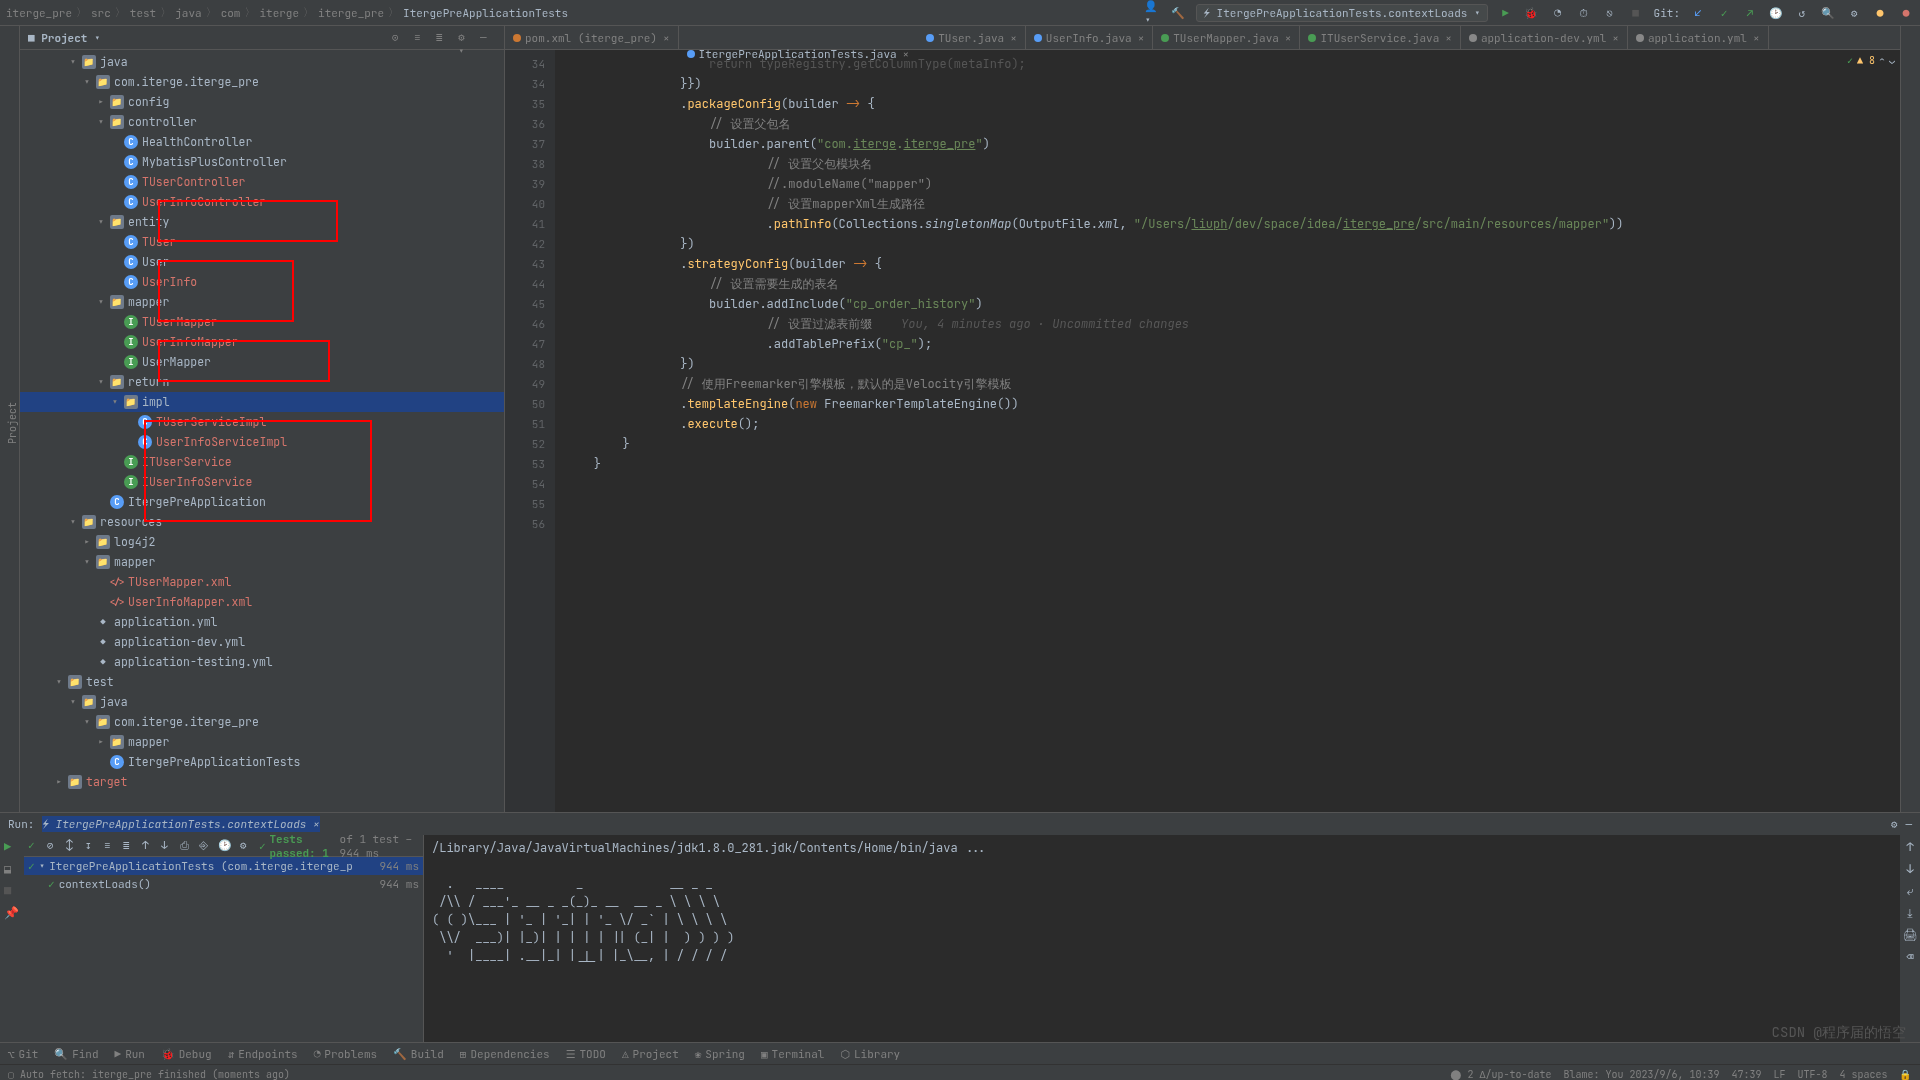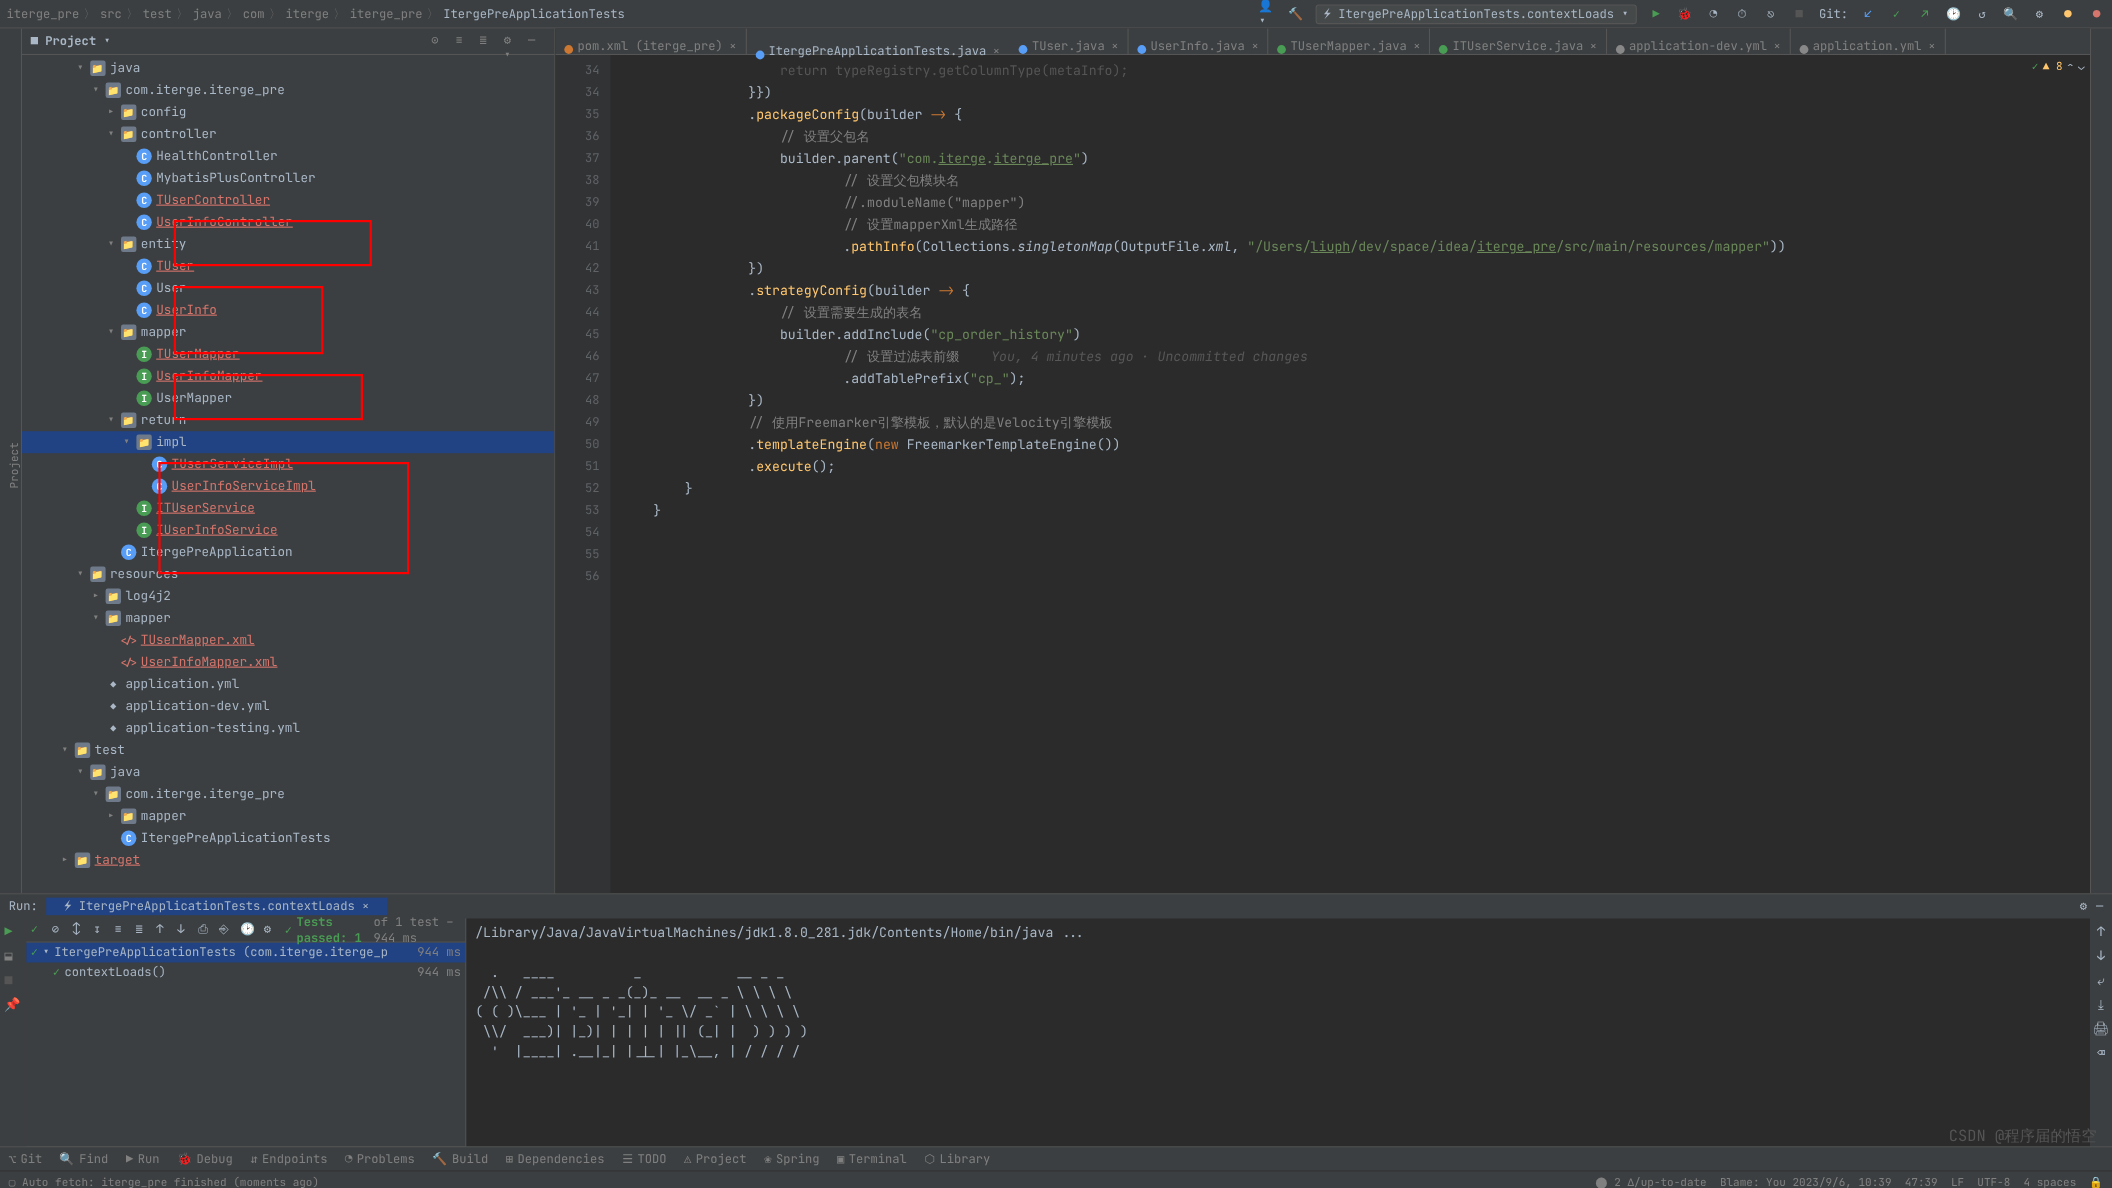--- a/index.html
+++ b/index.html
@@ -31,44 +31,44 @@
   .tree .row{display:flex;align-items:center;white-space:nowrap;padding-left:6px;height:20px;}
   .tree .row.sel{background:var(--hl);}
   .tree .arrow{width:10px;display:inline-block;text-align:center;color:var(--fg-dim);}
   .tree .ico{width:14px;height:14px;margin:0 4px;border-radius:2px;display:inline-flex;align-items:center;justify-content:center;font-size:9px;font-weight:bold;}
   .ico.folder{background:#6e7a8a;color:#2b2b2b;}
   .ico.cls{background:#589df6;color:#fff;border-radius:50%;}
   .ico.iface{background:#499c54;color:#fff;border-radius:50%;}
   .ico.xml{background:none;color:#d5756c;}
   .ico.yml{background:none;color:#a9b7c6;}
   .tree .name{color:var(--fg);}
-  .tree .name.orange{color:#d5756c;text-decoration:underline;}
+  .tree .name.orange{color:#d5756c;}
   .redbox{position:absolute;border:2px solid var(--red-box);pointer-events:none;z-index:10;}
   .editor-area{flex:1;display:flex;flex-direction:column;background:var(--bg0);position:relative;}
   .tabs{height:24px;background:var(--bg1);display:flex;align-items:stretch;border-bottom:1px solid #555;font-size:11px;}
-  .tab{display:flex;align-items:flex-end;padding:0 8px;gap:4px;border-right:1px solid #555;color:var(--fg-dim);}
+  .tab{display:flex;align-items:center;padding:0 8px;gap:4px;border-right:1px solid #555;color:var(--fg-dim);}
   .tab.active{background:var(--tab-active);color:var(--fg);margin-top:28px;}
   .tab .dot{width:8px;height:8px;border-radius:50%;}
   .tab .close{color:var(--fg-dim);margin-left:2px;}
   .gutter-editor{flex:1;display:flex;overflow:hidden;}
   .gutter{width:50px;background:var(--gutter);text-align:right;padding:4px 10px 0 0;color:#606366;font-size:11px;line-height:20px;}
   .codewrap{flex:1;position:relative;}
   .code{padding:4px 0 0 10px;font-size:12px;line-height:20px;white-space:pre;color:var(--fg);}
   .kw{color:var(--keyword);}
   .str{color:var(--string);}
   .cm{color:var(--comment);font-style:normal;}
   .fn{color:var(--func);}
   .it{font-style:italic;}
   .hint{color:#575757;font-style:italic;}
   .rmargin{position:absolute;right:5px;top:4px;display:flex;gap:4px;align-items:center;font-size:10px;}
   .rmargin .g{color:#499c54;}
   .rmargin .y{color:#ffc66d;}
   .tool-window{height:230px;border-top:1px solid #555;background:var(--bg1);display:flex;flex-direction:column;}
   .tool-header{height:22px;display:flex;align-items:center;padding:0 8px;font-size:11px;gap:8px;}
-  .tool-tab{background:var(--hl);padding:1px 16px;}
+  .tool-tab{background:var(--hl);padding:1px 0;font-style:italic;}
   .tool-body{flex:1;display:flex;}
   .tool-left{width:24px;background:var(--bg1);display:flex;flex-direction:column;align-items:center;gap:6px;padding-top:4px;}
   .tool-left .i{width:16px;height:16px;color:var(--fg-dim);}
   .test-tree{width:400px;border-right:1px solid #555;font-size:11px;}
   .test-head{height:22px;display:flex;align-items:center;gap:8px;padding:0 4px;border-bottom:1px solid #555;}
   .test-head .i{width:16px;height:16px;}
   .test-status{color:#499c54;display:flex;align-items:center;gap:4px;}
   .test-row{display:flex;align-items:center;padding:2px 4px;gap:4px;}
   .test-row.sel{background:var(--hl);}
   .test-row .time{margin-left:auto;color:var(--fg-dim);}

